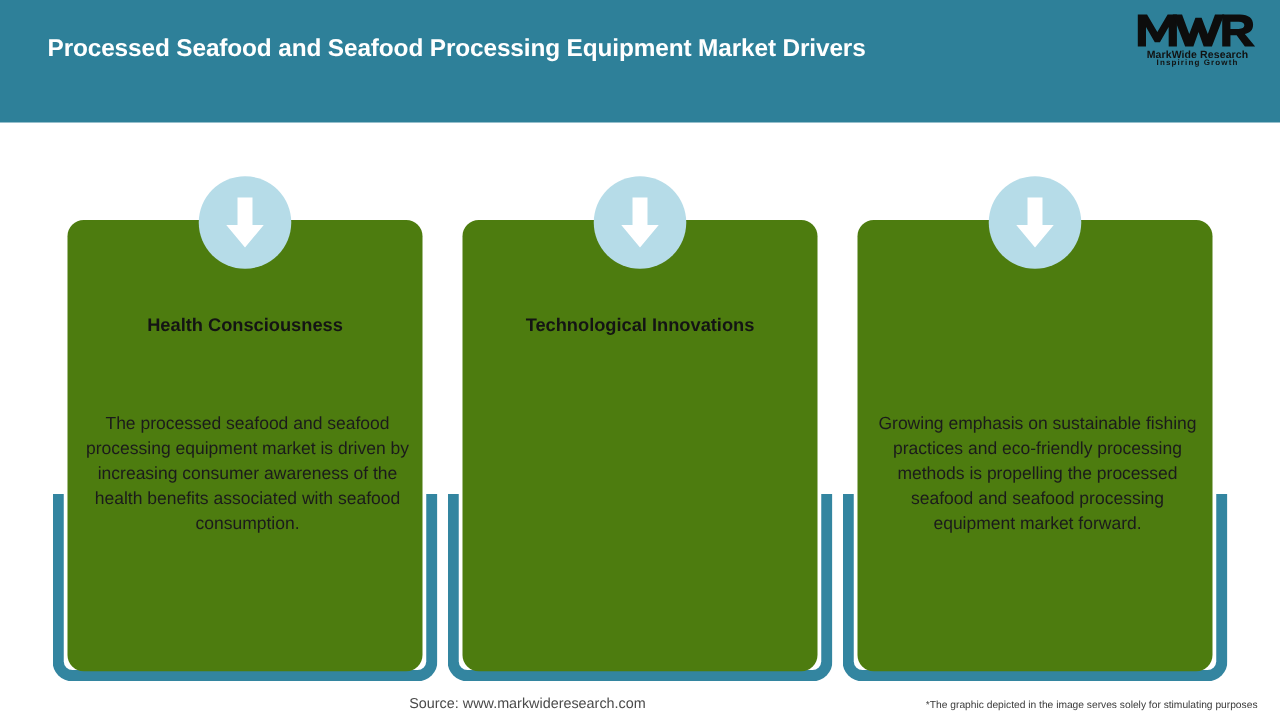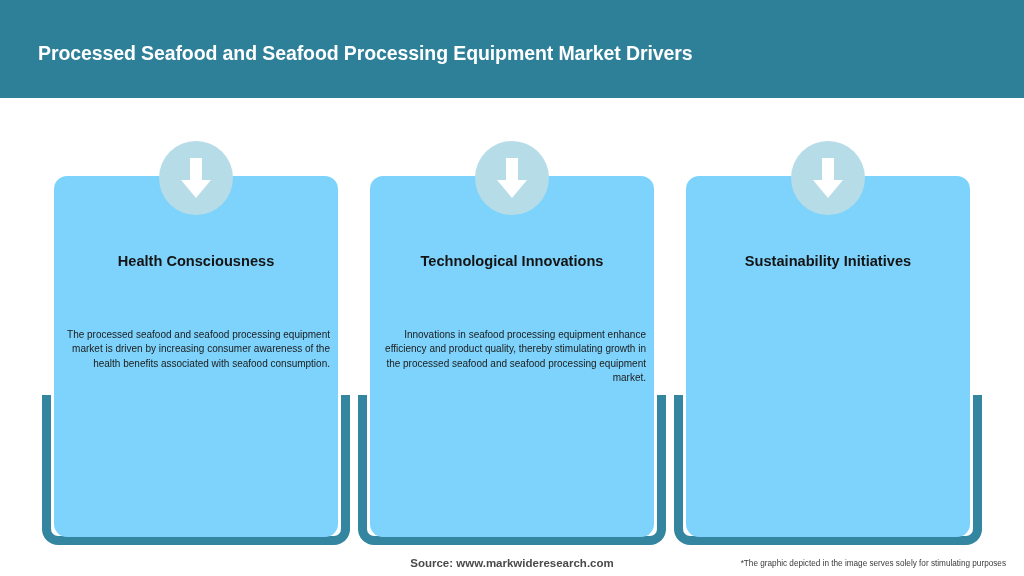--- a/index.html
+++ b/index.html
@@ -27,21 +27,20 @@
   }
   #page-title {
     position: absolute;
     left: 38px;
     top: 28px;
     font-size: 19.5px;
     font-weight: bold;
     color: #ffffff;
     letter-spacing: -0.1px;
     white-space: nowrap;
-    margin-top: 14px;
   }
 
   
   #brand-logo {
     position: absolute;
     right: 14px;
     top: 10px;
     width: 104px;
     height: 52px;
     text-align: center;
@@ -96,21 +95,21 @@
     border-top: 0;
     border-radius: 0 0 16px 16px;
   }
 
   .card-panel {
     position: absolute;
     left: 0;
     top: 0;
     width: 284px;
     height: 361px;
-    background: #7dd3fc;
+    background: #4d7c0f;
     border-radius: 13px;
     box-sizing: border-box;
   }
 
   .card-icon {
     position: absolute;
     left: 50%;
     transform: translateX(-50%);
     top: -35px;
     width: 74px;
@@ -136,52 +135,66 @@
     font-weight: bold;
     color: #141414;
     line-height: 1.25;
   }
 
   .card-body {
     position: absolute;
     left: 12px;
     top: 152px;
     width: 264px;
-    text-align: right;
-    font-size: 10px;
+    text-align: center;
+    font-size: 14px;
     color: #1b1b1b;
     line-height: 1.43;
   }
 
   
   #footer-source {
     position: absolute;
     left: 0;
     top: 557px;
-    width: 1024px;
+    width: 844px;
     text-align: center;
     font-size: 11.5px;
-    font-weight: bold;
+    font-weight: normal;
     color: #4a4a4a;
   }
   #footer-disclaimer {
     position: absolute;
     right: 18px;
     top: 559px;
     font-size: 8.2px;
     color: #3a3a3a;
     white-space: nowrap;
   }
 </style>
 </head>
 <body>
 
 <div id="header-bar">
   <div id="page-title">Processed Seafood and Seafood Processing Equipment Market Drivers</div>
 
+  <div id="brand-logo">
+    <svg id="logo-mark" viewBox="0 0 120 34" xmlns="http://www.w3.org/2000/svg">
+      <g fill="#0d0d0d">
+
+        <path d="M2 33 L2 2 L11 2 L21 19 L31 2 L40 2 L40 33 L32 33 L32 14 L23.5 29 L18.5 29 L10 14 L10 33 Z"></path>
+
+        <path d="M36 2 L45 2 L52 21 L58 5 L64 5 L70 21 L77 2 L86 2 L74 33 L66 33 L61 19 L56 33 L48 33 Z"></path>
+
+        <path d="M84 33 L84 2 L101 2 C110 2 114 6 114 12 C114 17 111 20 106 21 L116 33 L106 33 L98 22 L92 22 L92 33 Z M92 9 L92 16 L100 16 C103.5 16 105.5 14.8 105.5 12.5 C105.5 10.2 103.5 9 100 9 Z"></path>
+      </g>
+    </svg>
+    <span id="logo-name">MarkWide Research</span>
+    <span id="logo-tagline">Inspiring Growth</span>
+  </div>
 </div>
 
 <div class="card" id="card-0">
   <div class="card-frame"></div>
   <div class="card-panel">
     <div class="card-icon">
       <svg width="34" height="44" viewBox="0 0 34 44" xmlns="http://www.w3.org/2000/svg">
         <path d="M11 2 L23 2 L23 24 L32 24 L17 42 L2 24 L11 24 Z" fill="#ffffff"></path>
       </svg>
     </div>
@@ -192,30 +205,29 @@
 
 <div class="card" id="card-1">
   <div class="card-frame"></div>
   <div class="card-panel">
     <div class="card-icon">
       <svg width="34" height="44" viewBox="0 0 34 44" xmlns="http://www.w3.org/2000/svg">
         <path d="M11 2 L23 2 L23 24 L32 24 L17 42 L2 24 L11 24 Z" fill="#ffffff"></path>
       </svg>
     </div>
     <div class="card-heading">Technological Innovations</div>
-    <div class="card-body">Innovations in seafood processing equipment enhance efficiency and product quality, thereby stimulating growth in the processed seafood and seafood processing equipment market.</div>
   </div>
 </div>
 
 <div class="card" id="card-2">
   <div class="card-frame"></div>
   <div class="card-panel">
     <div class="card-icon">
       <svg width="34" height="44" viewBox="0 0 34 44" xmlns="http://www.w3.org/2000/svg">
         <path d="M11 2 L23 2 L23 24 L32 24 L17 42 L2 24 L11 24 Z" fill="#ffffff"></path>
       </svg>
     </div>
-    <div class="card-heading">Sustainability Initiatives</div>
+    <div class="card-body">Growing emphasis on sustainable fishing practices and eco-friendly processing methods is propelling the processed seafood and seafood processing equipment market forward.</div>
   </div>
 </div>
 
 <div id="footer-source">Source: www.markwideresearch.com</div>
 <div id="footer-disclaimer">*The graphic depicted in the image serves solely for stimulating purposes</div>
 
 </body></html>

